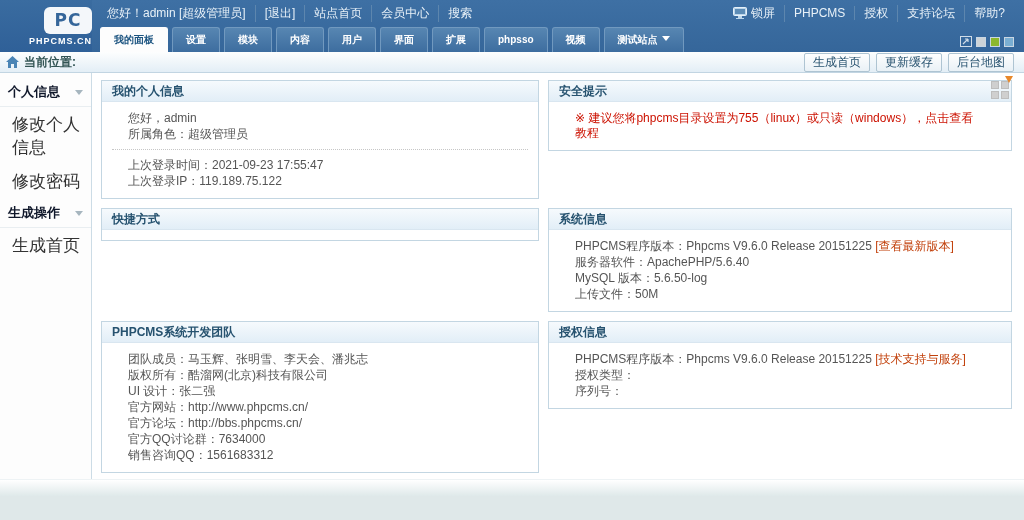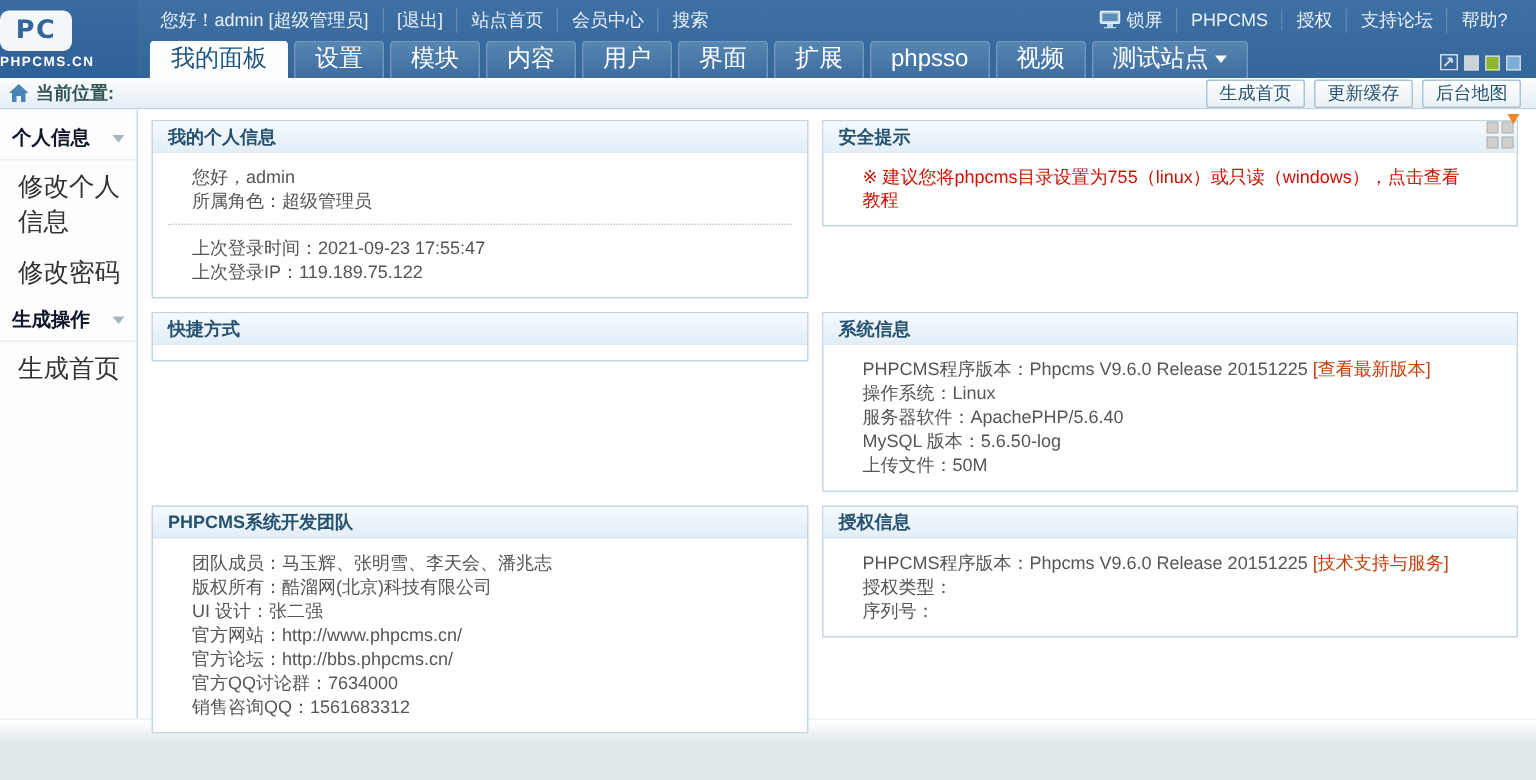--- a/index.html
+++ b/index.html
@@ -14,21 +14,21 @@
 
   
   .header {
     height:52px;
     background:linear-gradient(#3e70a4,#35669a);
     display:flex;
   }
   .logo {
     width:92px; height:52px;
     background:linear-gradient(#3a6ca0,#2f6098);
-    display:flex; flex-direction:column; align-items:flex-start; justify-content:center;
+    display:flex; flex-direction:column; align-items:flex-end; justify-content:center;
     cursor:pointer;
   }
   .logo-badge {
     width:48px; height:27px; background:#f4f7fa; border-radius:6px;
     display:flex; align-items:center; justify-content:center;
     font-weight:bold; font-size:17px; color:#35669a; letter-spacing:1px;
     font-family:"DejaVu Sans",sans-serif;
   }
   .logo-text { color:#fff; font-size:9px; font-weight:bold; margin-top:2px; letter-spacing:1px; }
 
@@ -44,21 +44,21 @@
   }
   .hlinks a:last-child { border-right:none; }
   .tabs-row {
     height:26px; display:flex; align-items:flex-end; padding-left:8px; position:relative;
   }
   .tab {
     display:inline-block; margin-right:4px; padding:5px 13px 5px 13px;
     background:linear-gradient(#5786b2,#3d6d9f);
     border:1px solid #7199bf; border-bottom:none;
     border-radius:3px 3px 0 0;
-    color:#fff; font-weight:normal; font-size:16px; text-decoration:none; cursor:pointer;
+    color:#fff; font-weight:bold; font-size:10px; text-decoration:none; cursor:pointer;
     line-height:14px; white-space:nowrap;
   }
   .tab.active { background:#fdfdfd; color:#1c5480; border-color:#fdfdfd; }
   .tab .caret {
     display:inline-block; width:0; height:0; margin-left:4px; vertical-align:2px;
     border-left:4px solid transparent; border-right:4px solid transparent; border-top:5px solid #fff;
   }
   .theme-switch {
     position:absolute; right:10px; bottom:5px; display:flex; gap:4px; align-items:center;
   }
@@ -268,21 +268,20 @@
           <div class="panel-h">快捷方式</div>
           <div class="empty-body"></div>
         </div>
 
         <div class="panel">
           <div class="panel-h">系统信息</div>
           <div class="panel-b">
             <div class="row">
               <span>PHPCMS程序版本：Phpcms V9.6.0 Release 20151225 </span><a class="ln">[查看最新版本]</a>
             </div>
-            <div class="row">操作系统：Linux</div>
             <div class="row">服务器软件：ApachePHP/5.6.40</div>
             <div class="row">MySQL 版本：5.6.50-log</div>
             <div class="row">上传文件：50M</div>
           </div>
         </div>
 
         <div class="panel">
           <div class="panel-h">PHPCMS系统开发团队</div>
           <div class="panel-b">
             <div class="row">团队成员：马玉辉、张明雪、李天会、潘兆志</div>

